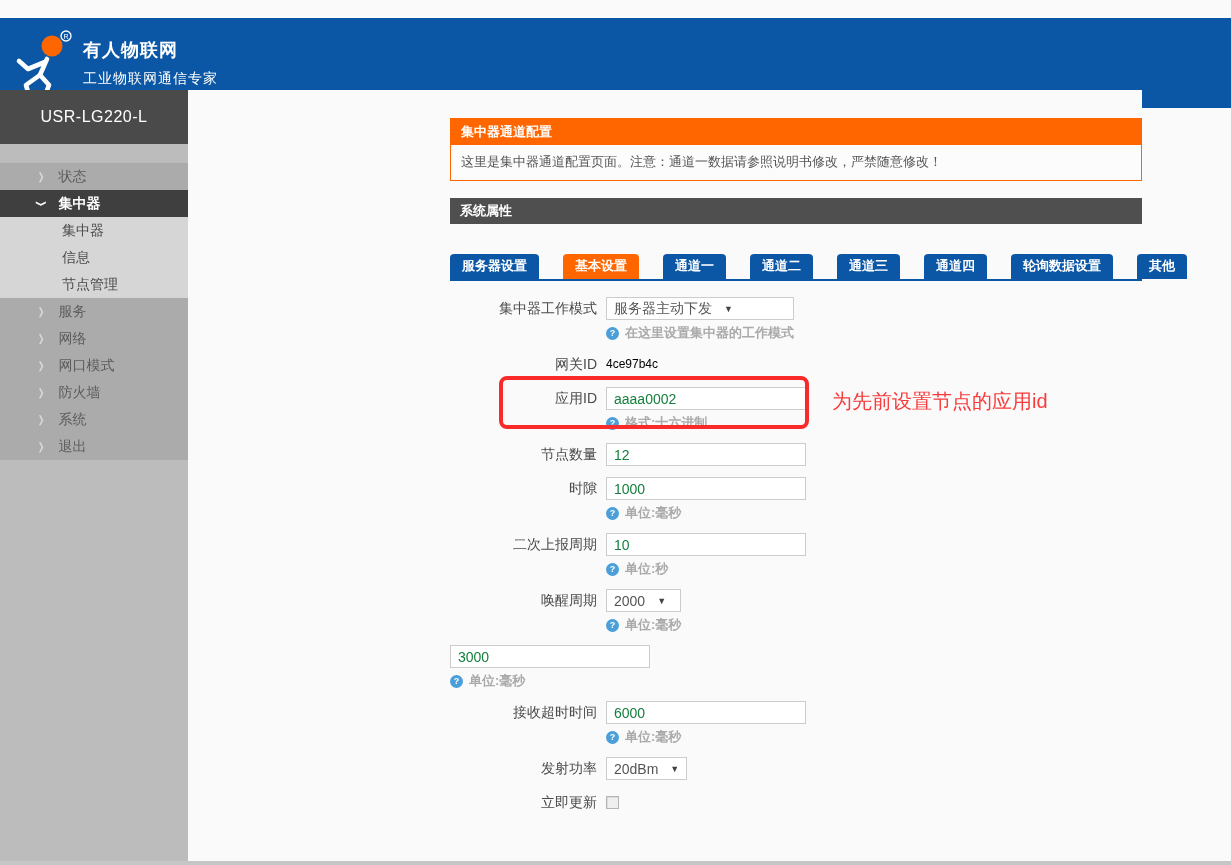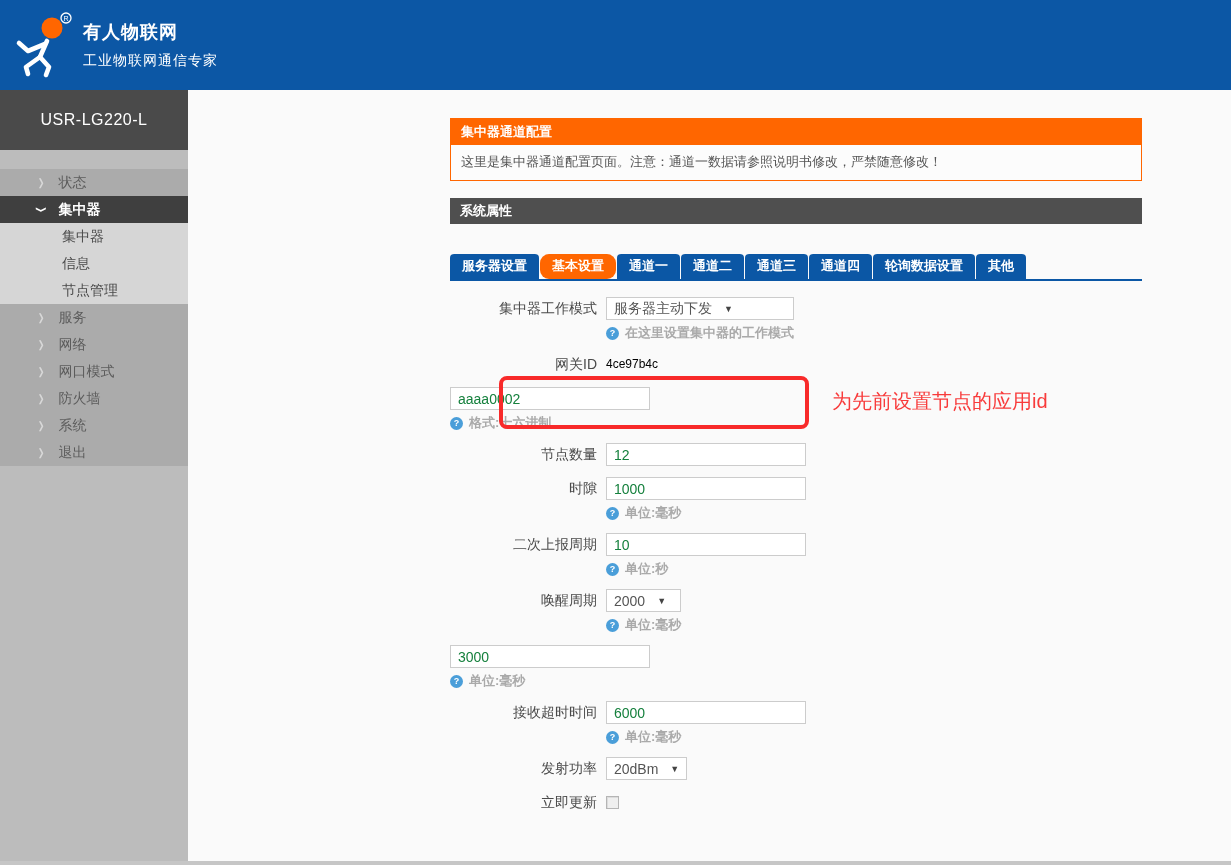--- a/index.html
+++ b/index.html
@@ -1,31 +1,31 @@
 <!DOCTYPE html>
 <html><head>
 <meta charset="utf-8">
 <style>
   * { margin:0; padding:0; box-sizing:border-box; }
   html,body { width:1231px; height:865px; overflow:hidden;
               font-family:"Liberation Sans","DejaVu Sans",sans-serif; }
   body { background:#fafafa; position:relative; }
 
   
-  .top-header { position:absolute; left:0; top:0; width:1231px; height:90px;
+  .top-header { position:absolute; left:0; top:18px; width:1231px; height:90px;
                 background:#0c57a5; display:flex; align-items:center; }
   .logo-wrap { margin-left:13px; width:60px; height:66px; }
   .brand-block { margin-left:10px; color:#fff; }
   .brand-name { font-size:18px; font-weight:bold; letter-spacing:1px; }
   .brand-slogan { font-size:14px; margin-top:8px; letter-spacing:1px; }
 
   
   .sidebar { position:absolute; left:0; top:90px; width:188px; height:775px;
              background:#bcbcbc; }
-  .side-title { height:60px; background:#4a4a4a; color:#fff; font-size:16px;
+  .side-title { height:54px; background:#4a4a4a; color:#fff; font-size:16px;
                 display:flex; align-items:center; justify-content:center;
                 letter-spacing:.5px; }
   .side-menu { margin-top:19px; }
   .m-item { height:27px; display:flex; align-items:center; padding-left:37px;
             background:#ababab; color:#5c5c5c; font-size:14px; cursor:pointer; }
   .m-item .chev { display:inline-block; color:#d8d8d8; font-size:10px;
                   margin-right:13px; transform:scale(.8,1); }
   .m-item.active { background:#3f3f3f; color:#fff; font-weight:bold; }
   .m-item.active .chev { color:#fff; transform:rotate(90deg) scale(.8,1); }
   .s-item { height:27px; display:flex; align-items:center; padding-left:62px;
@@ -34,26 +34,26 @@
   
   .main { position:absolute; left:188px; top:90px; width:954px; height:771px;
           background:#fafafa; }
   .notice-box { margin:28px 0 0 262px; border:1px solid #ff6600; background:#fcfcfc; }
   .notice-head { background:#ff6600; color:#fff; font-size:13px; font-weight:bold;
                  padding:4px 10px; }
   .notice-body { padding:8px 10px 9px 10px; font-size:13px; color:#555; }
   .section-bar { margin:17px 0 0 262px; background:#4f4f4f; color:#fff;
                  font-size:13px; font-weight:bold; padding:4px 10px; }
 
-  .tabs { margin:30px 0 0 262px; display:flex; gap:1px; align-items:flex-end;
+  .tabs { margin:30px 0 0 262px; display:flex; gap:24px; align-items:flex-end;
           border-bottom:2px solid #0b57a5; }
   .tab { background:#0b57a5; color:#fff; font-size:13px; font-weight:bold;
          padding:3px 12px 4px 12px; border-radius:4px 4px 0 0; cursor:pointer;
          white-space:nowrap; }
-  .tab.active { background:#ff6600;border-radius:9px; }
+  .tab.active { background:#ff6600; }
 
   .form { margin:16px 0 0 262px; }
   .row { display:flex; margin-bottom:11px; position:relative; }
   .f-label { width:147px; min-width:147px; text-align:right; margin-right:9px;
              font-size:14px; color:#4a4a4a; line-height:23px; }
   .ctrl-col { display:flex; flex-direction:column; }
   .txt { width:200px; height:23px; border:1px solid #ccc; background:#fff;
          padding:8px 7px; font-size:14px; color:#15803d;
          font-family:"Liberation Sans","DejaVu Sans",sans-serif; }
   .sel { display:inline-flex; align-items:center; height:23px; border:1px solid #ccc;
@@ -184,20 +184,21 @@
     </div>
 
     <div class="row">
       <div class="f-label">网关ID</div>
       <div class="ctrl-col">
         <span class="static-val">4ce97b4c</span>
       </div>
     </div>
 
     <div class="row">
+      <div class="f-label">应用ID</div>
       <div class="ctrl-col">
         <input class="txt" type="text" value="aaaa0002" style="">
         <div class="hint">
           <span class="help-icon"></span>
           <span>格式:十六进制</span>
         </div>
       </div>
       <div class="red-box"></div>
       <div class="red-note">为先前设置节点的应用id</div>
     </div>

